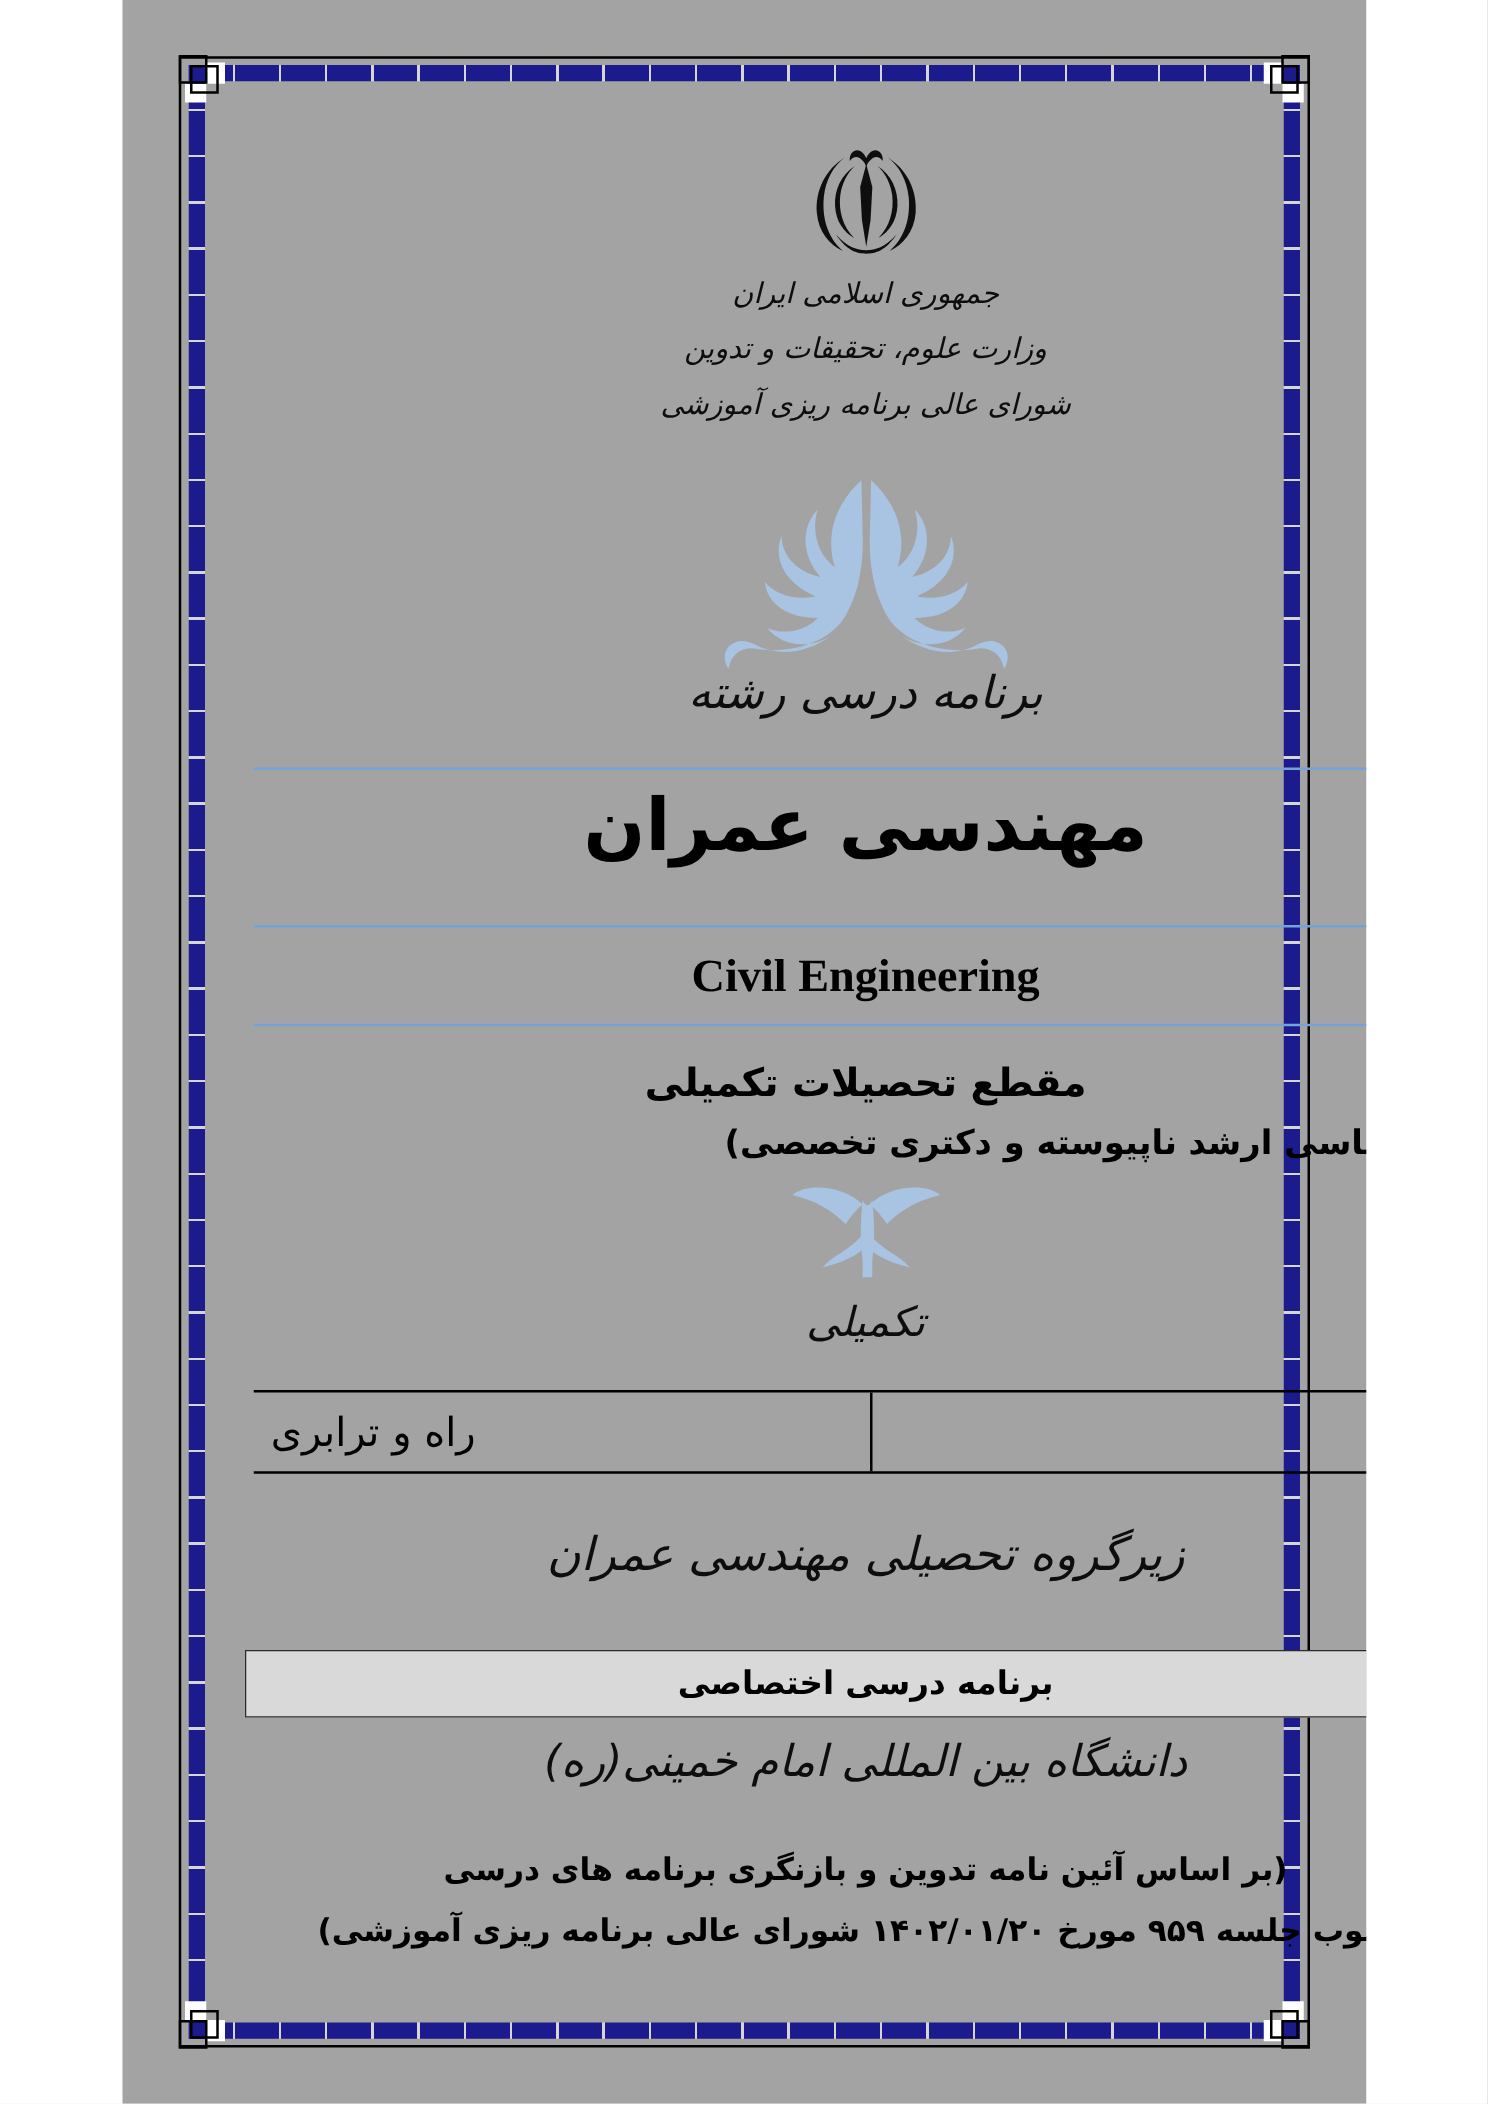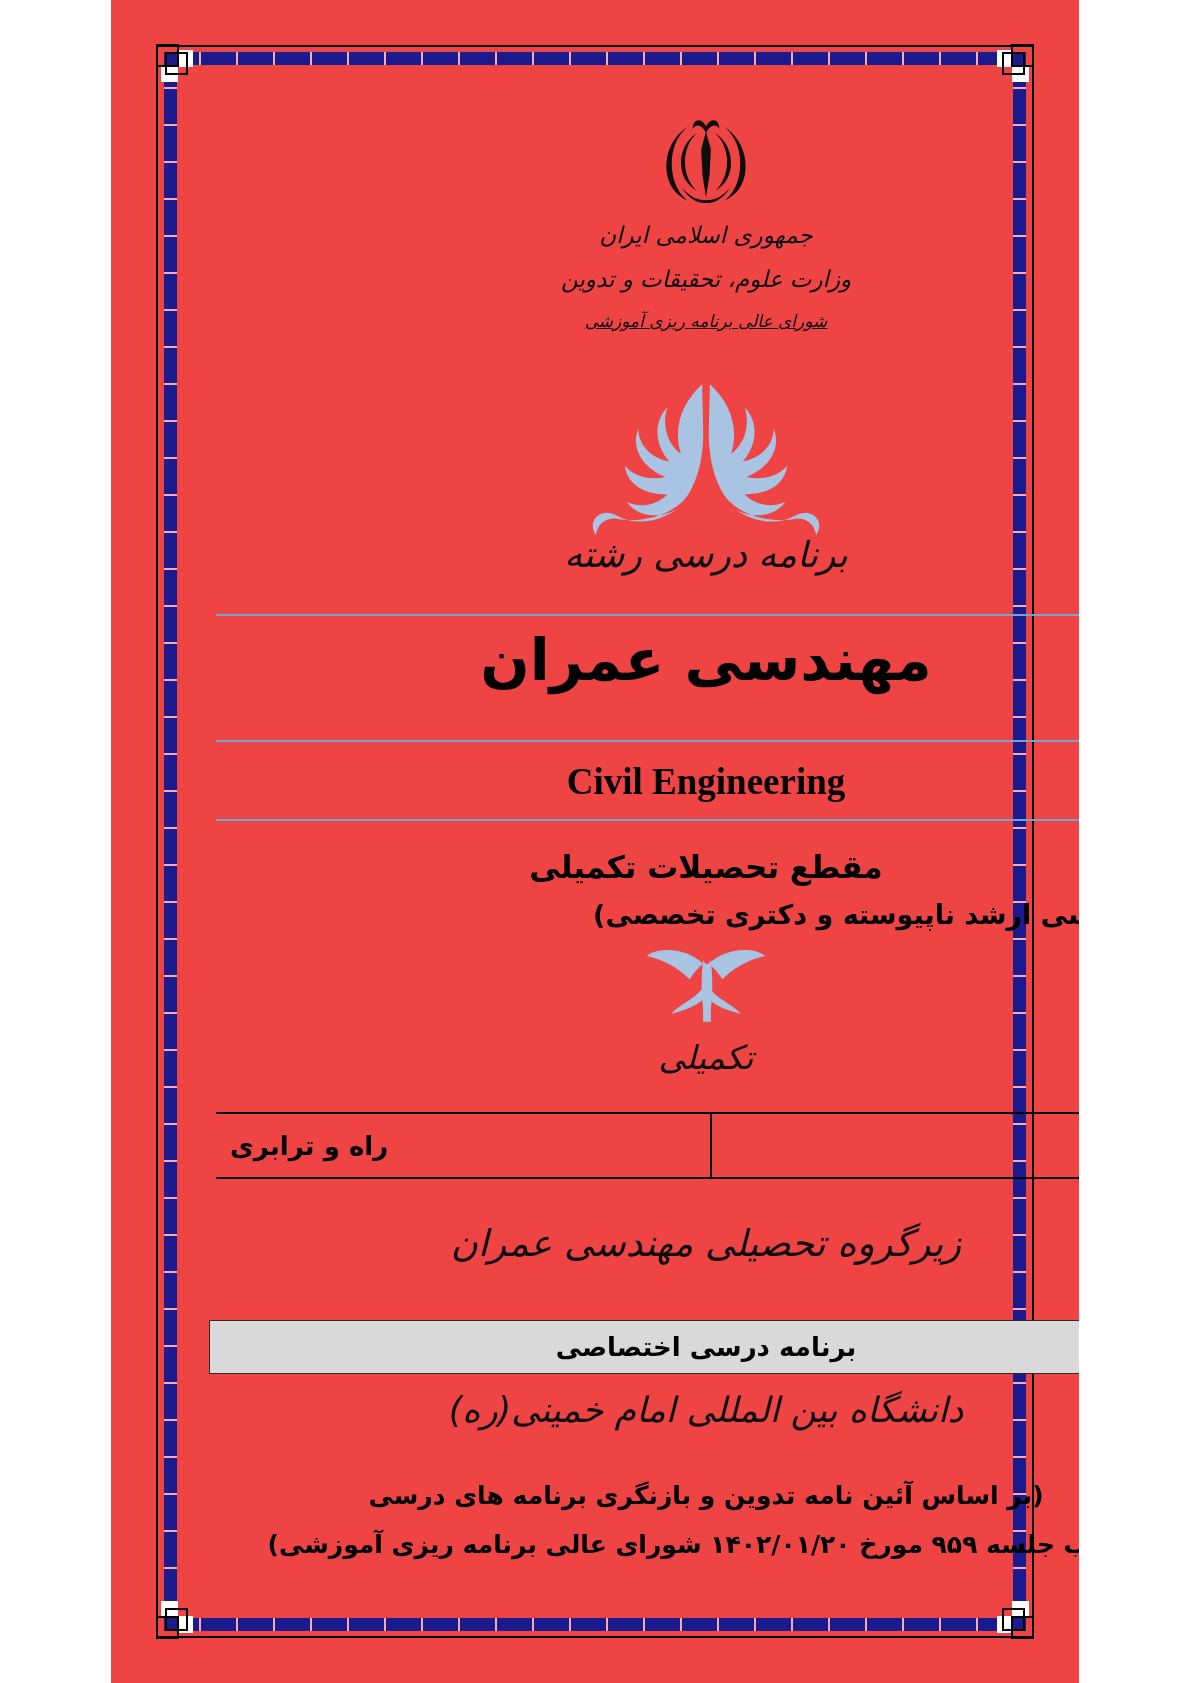--- a/index.html
+++ b/index.html
@@ -1,17 +1,17 @@
 <!DOCTYPE html>
 <html lang="fa" style="--navy: #1b1b8e; --ruleblue: #76a3d6; --ornblue: #a9c3e2; --bargray: #d9d9d9;"><head>
 <meta charset="utf-8">
 <style>
   html,body{margin:0;padding:0;background:#ffffff;}
   body{font-family:"DejaVu Sans",sans-serif;}
-  .page{position:relative;width:968px;height:1683px;margin:0 auto;background:#ef4444;overflow:hidden;}
+  .page{position:relative;width:968px;height:1683px;margin:0 auto;background:#a3a3a3;overflow:hidden;padding-left:27px;}
 
   
   .outer-line{position:absolute;inset:45px;border:2px solid #000;}
   .band{position:absolute;background:var(--navy,#1b1b8e);}
   .band-top,.band-bottom{left:53px;right:53px;height:13px;
     background:repeating-linear-gradient(to right, var(--navy,#1b1b8e) 0 35px, rgba(255,255,255,.55) 35px 37px);}
   .band-top{top:52px;} .band-bottom{bottom:52px;}
   .band-left,.band-right{top:52px;bottom:52px;width:13px;
     background:repeating-linear-gradient(to bottom, var(--navy,#1b1b8e) 0 35px, rgba(255,255,255,.55) 35px 37px);}
   .band-left{left:53px;} .band-right{right:53px;}
@@ -35,37 +35,37 @@
   
   .content{position:absolute;left:105px;top:0;width:980px;height:100%;}
   .abs{position:absolute;left:0;width:100%;text-align:center;}
   .fa{direction:rtl;}
   .callig{font-style:italic;color:#0d0d0d;}
   .bold-fa{font-weight:bold;color:#000;}
 
   .emblem{top:104px;}
   .gov1{top:222px;font-size:23px;}
   .gov2{top:266px;font-size:23px;}
-  .gov3{top:311px;font-size:17px;text-decoration:underline;}
+  .gov3{top:311px;font-size:23px;}
   .flourish-large{top:382px;}
   .program-label{top:534px;font-size:36px;}
   .rule{position:absolute;left:0;width:100%;height:2px;background:var(--ruleblue,#76a3d6);}
   .rule1{top:614px;} .rule2{top:740px;} .rule3{top:819px;}
   .major-fa{top:626px;font-size:58px;font-weight:bold;}
   .major-en{top:760px;font-size:37px;font-weight:bold;font-family:"Liberation Serif","DejaVu Serif",serif;color:#000;}
   .level1{top:849px;font-size:31px;}
   .level2{top:899px;font-size:27px;text-align:right;}
   .flourish-small{top:946px;}
   .orient-label{top:1038px;font-size:33px;}
 
   .orient-table{position:absolute;top:1112px;left:0;width:100%;height:67px;
     border-top:2.5px solid #000;border-bottom:2.5px solid #000;
     display:flex;align-items:stretch;box-sizing:border-box;}
   .cell-fa{width:50.4%;display:flex;align-items:center;justify-content:flex-end;
-    direction:rtl;font-weight:bold;font-size:26px;padding-left:14px;box-sizing:border-box;}
+    direction:rtl;font-weight:normal;font-size:32px;padding-left:14px;box-sizing:border-box;}
   .vdiv{width:2px;background:#000;}
   .cell-en{flex:1;display:flex;align-items:center;justify-content:flex-start;
     font-weight:bold;font-size:28px;font-family:"Liberation Serif","DejaVu Serif",serif;
     padding-left:12px;box-sizing:border-box;}
 
   .subgroup{top:1222px;font-size:37px;}
   .gray-bar{position:absolute;top:1320px;left:-7px;right:-7px;height:54px;
     background:var(--bargray,#d9d9d9);border:1.5px solid #2b2b2b;box-sizing:border-box;
     display:flex;align-items:center;justify-content:center;
     font-weight:bold;font-size:26px;direction:rtl;color:#000;}

